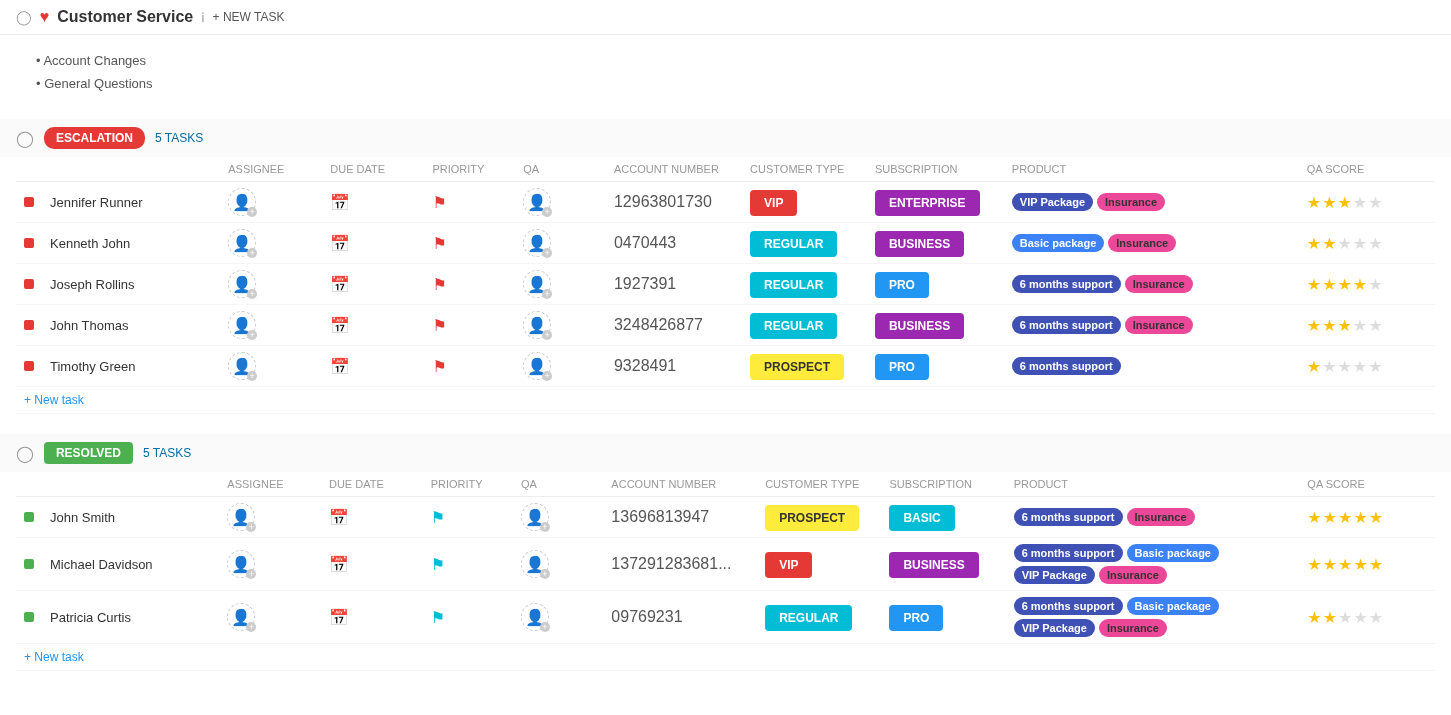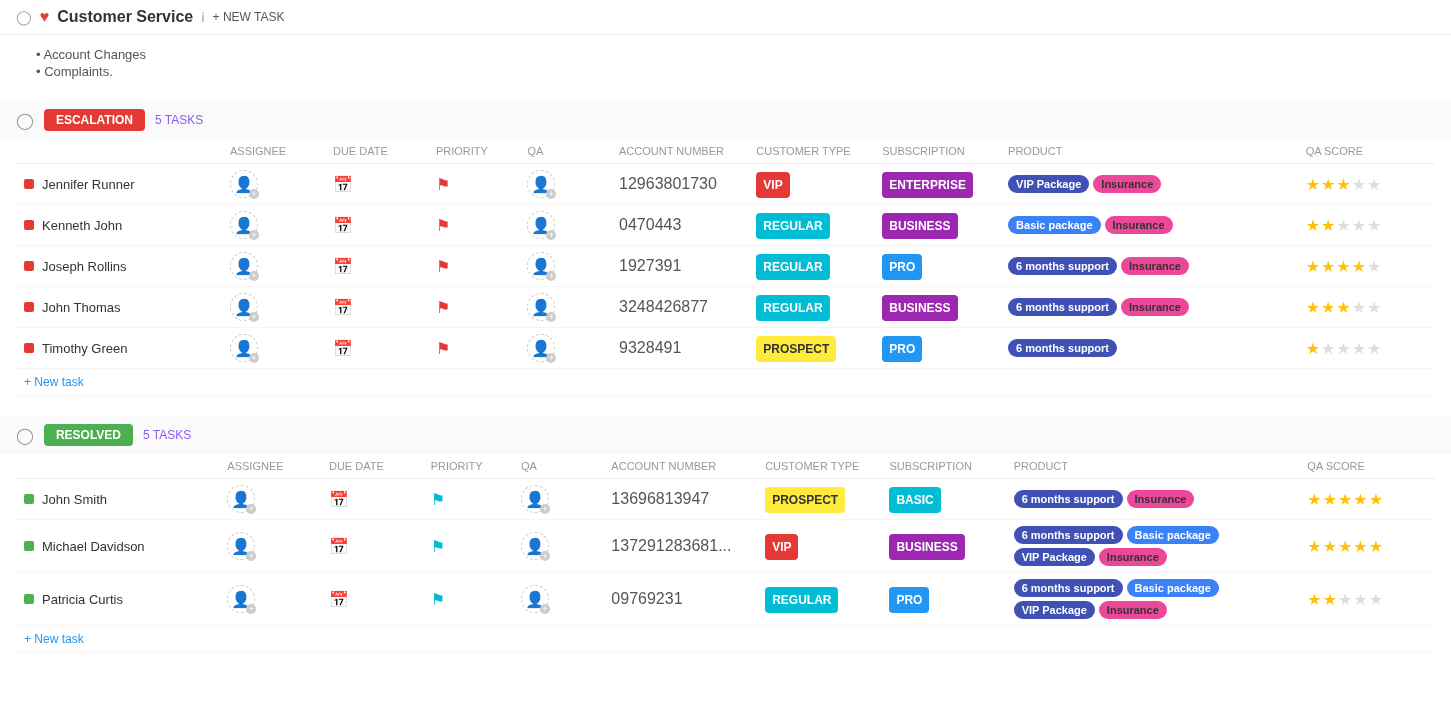--- a/index.html
+++ b/index.html
@@ -14,48 +14,48 @@
     .header-bar .info-icon { color: #999; font-size: 13px; cursor: pointer; }
     .header-bar .new-task-btn {
       background: none; border: none; color: #555; cursor: pointer;
       font-size: 12px; display: flex; align-items: center; gap: 3px;
     }
     .back-icon { color: #999; cursor: pointer; font-size: 14px; }
 
     .description { padding: 10px 16px 20px; font-size: 13px; color: #555; }
     .description ul { list-style: none; padding-left: 20px; }
     .description ul li::before { content: "• "; }
-    .description ul li { margin: 2px 0; }
+    .description ul li { margin: 8px 0; }
 
     .section { padding: 0 0 20px; }
     .section-header {
       display: flex; align-items: center; gap: 10px;
       padding: 8px 16px; background: #fafafa;
     }
     .section-toggle { cursor: pointer; color: #999; font-size: 16px; }
     .group-badge {
       padding: 4px 12px; border-radius: 4px; color: #fff;
       font-weight: bold; font-size: 12px; text-transform: uppercase;
     }
-    .badge-escalation { background: #e53935; }
+    .badge-escalation { background: #e53935; border-radius: 10px; }
     .badge-resolved { background: #4caf50; }
-    .task-count { color: #8b5cf6; font-size: 12px; }
+    .task-count { color: #0369a1; font-size: 12px; }
 
     .table-wrapper { padding: 0 16px; }
     .task-table { width: 100%; border-collapse: collapse; }
     .task-table th {
       font-size: 11px; color: #999; text-transform: uppercase;
       padding: 6px 8px; text-align: left; font-weight: normal;
       border-bottom: 1px solid #eee;
     }
     .task-table td {
       padding: 6px 8px; vertical-align: middle;
       border-bottom: 1px solid #f5f5f5;
     }
-    .task-name-cell { display: flex; align-items: center; gap: 8px; }
+    .task-name-cell { display: flex; align-items: center; gap: 16px; }
     .status-dot { width: 10px; height: 10px; border-radius: 2px; flex-shrink: 0; }
     .dot-red { background: #e53935; }
     .dot-green { background: #4caf50; }
 
     .avatar-placeholder {
       width: 28px; height: 28px; border-radius: 50%;
       border: 1px dashed #ccc; display: flex; align-items: center; justify-content: center;
       color: #ccc; font-size: 16px; position: relative;
     }
     .avatar-placeholder .add-dot {
@@ -66,21 +66,21 @@
       font-size: 9px; color: #fff; line-height: 1;
     }
 
     .calendar-icon, .flag-icon {
       font-size: 16px; color: #ccc; display: inline-block;
     }
     .flag-red { color: #e53935; }
     .flag-cyan { color: #00bcd4; }
 
     .customer-type-badge, .subscription-badge {
-      padding: 6px 7px; border-radius: 4px; color: #fff;
+      padding: 6px 14px; border-radius: 4px; color: #fff;
       font-weight: bold; font-size: 12px; text-align: right;
       white-space: nowrap;
     }
     .ct-vip { background: #e53935; }
     .ct-regular { background: #00bcd4; }
     .ct-prospect { background: #ffeb3b; color: #333; }
 
     .sub-enterprise { background: #9c27b0; }
     .sub-business { background: #9c27b0; }
     .sub-pro { background: #2196f3; }
@@ -113,21 +113,21 @@
   <span class="back-icon">◯</span>
   <span class="heart-icon">♥</span>
   <span class="title">Customer Service</span>
   <span class="info-icon" style="color:#999; cursor:pointer;">ℹ</span>
   <button class="new-task-btn" style="font-size:12px; color:#555; background:none; border:none; cursor:pointer;">+ NEW TASK</button>
 </div>
 
 <div class="description">
   <ul>
     <li>Account Changes</li>
-    <li>Complaints.</li>
+    <li>General Questions</li>
   </ul>
 </div>
 
 <div id="groups-container">
     <div class="section">
       <div class="section-header">
     <span class="section-toggle">◯</span>
     <span class="group-badge badge-escalation">ESCALATION</span>
     <span class="task-count">5 TASKS</span>
   </div>

